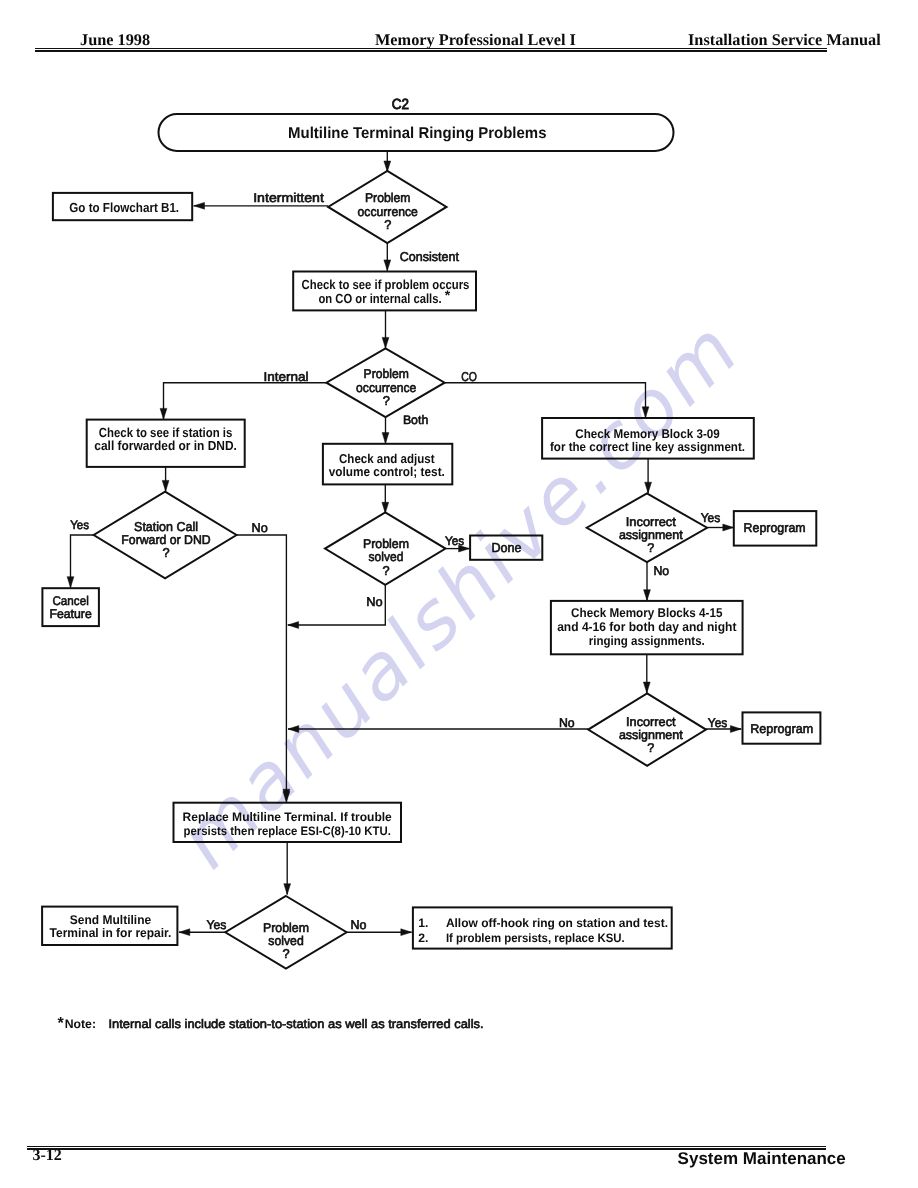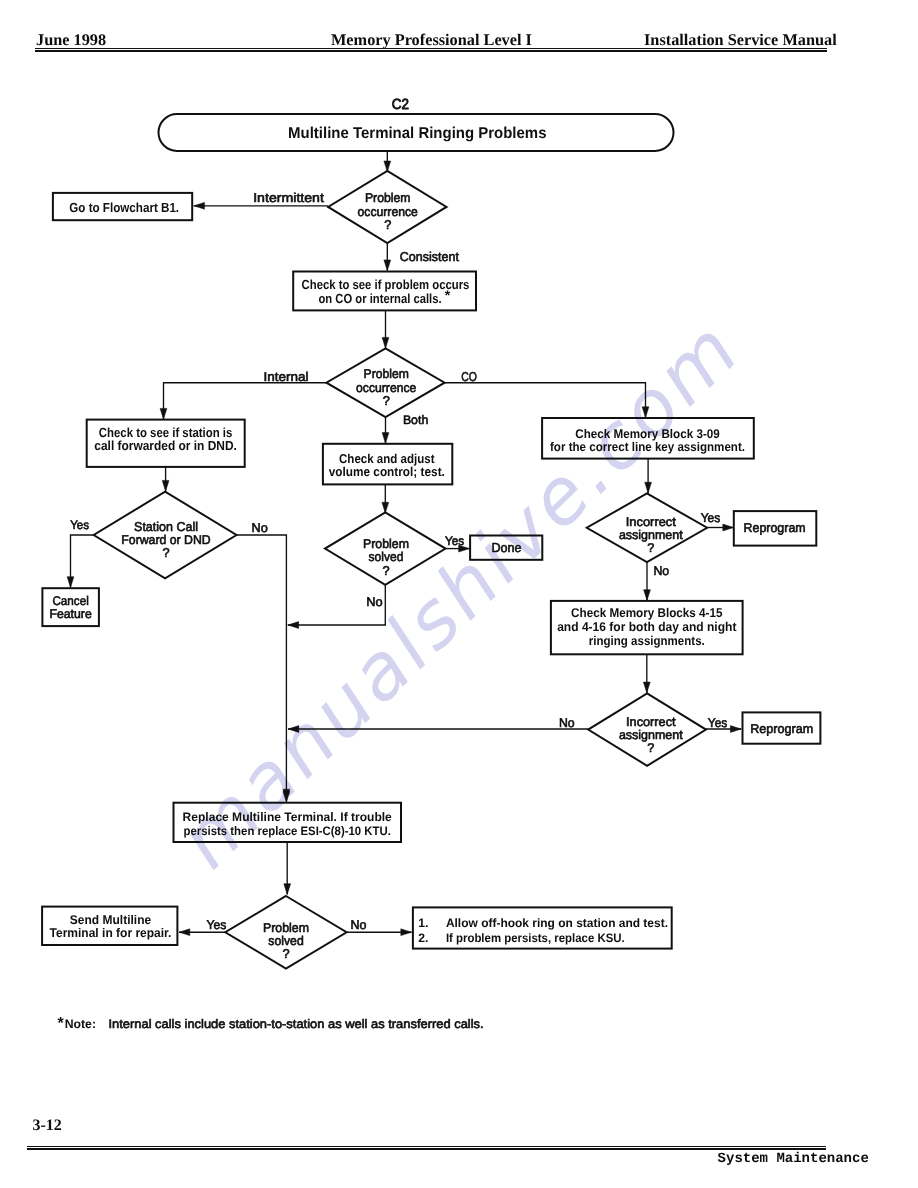--- a/index.html
+++ b/index.html
@@ -3,25 +3,25 @@
 <meta charset="utf-8">
 <title>Flowchart C2 - Multiline Terminal Ringing Problems</title>
 <style>
   html,body{margin:0;padding:0;}
   body{width:918px;height:1188px;background:#ffffff;overflow:hidden;
        font-family:"Liberation Sans", sans-serif; color:#0d0d0d;
        -webkit-font-smoothing:antialiased; text-rendering:geometricPrecision;}
   #page{position:relative;width:918px;height:1188px;overflow:hidden;background:#ffffff;}
 
   .hdr{position:absolute;font-family:"Liberation Serif",serif;font-weight:bold;
-       font-size:16.3px;line-height:16.3px;white-space:nowrap;}
+       font-size:16.3px;line-height:16.3px;white-space:nowrap;margin-left:44px;}
   .ftr{position:absolute;font-family:"Liberation Serif",serif;font-weight:bold;
        font-size:16px;line-height:16px;white-space:nowrap;}
-  .ftr2{position:absolute;font-family:Liberation Mono, monospace;font-weight:bold;
-       font-size:14px;line-height:16.7px;white-space:nowrap;margin-left:40px;}
+  .ftr2{position:absolute;font-family:Liberation Sans, sans-serif;font-weight:bold;
+       font-size:17px;line-height:16.7px;white-space:nowrap;}
   .rule{position:absolute;background:#111;}
 
   svg#chart{position:absolute;left:0;top:0;width:918px;height:1188px;}
   .nd{font-family:"Liberation Sans",sans-serif;font-weight:700;fill:#101010;text-anchor:middle;}
   .ndr{font-family:"Liberation Sans",sans-serif;font-weight:400;fill:#101010;text-anchor:middle;
        stroke:#101010;stroke-width:0.62;paint-order:stroke fill;}
   .lbl{font-family:"Liberation Sans",sans-serif;font-weight:400;fill:#101010;
        stroke:#101010;stroke-width:0.62;paint-order:stroke fill;}
   .ndr2{font-family:"Liberation Sans",sans-serif;font-weight:400;fill:#101010;
        stroke:#101010;stroke-width:0.85;paint-order:stroke fill;}
@@ -227,15 +227,15 @@
       <g>
         <text x="60.5" y="1028" class="nd" font-size="16" style="text-anchor:middle">*</text>
         <text x="64.7" y="1027.5" class="nd" font-size="12.2" style="text-anchor:start" textLength="31.3" lengthAdjust="spacingAndGlyphs">Note:</text>
         <text x="108.5" y="1027.5" class="ndr" font-size="12.4" style="text-anchor:start" textLength="375.1" lengthAdjust="spacingAndGlyphs">Internal calls include station-to-station as well as transferred calls.</text>
       </g>
       <text x="447.5" y="300.2" class="nd" font-size="14" style="text-anchor:middle">*</text>
     </svg>
 
   <div class="rule" style="left:27px;top:1145.6px;width:799px;height:1.6px;"></div>
   <div class="rule" style="left:27px;top:1148.2px;width:799px;height:1.6px;"></div>
-  <div class="ftr" style="left:32.4px;top:1118px;text-align:right;">3-12</div>
+  <div class="ftr" style="left:32.4px;top:1148px;text-align:right;">3-12</div>
   <div class="ftr2" style="left:677.6px;top:1150.5px;">System Maintenance</div>
 </div>
 
 </body></html>

